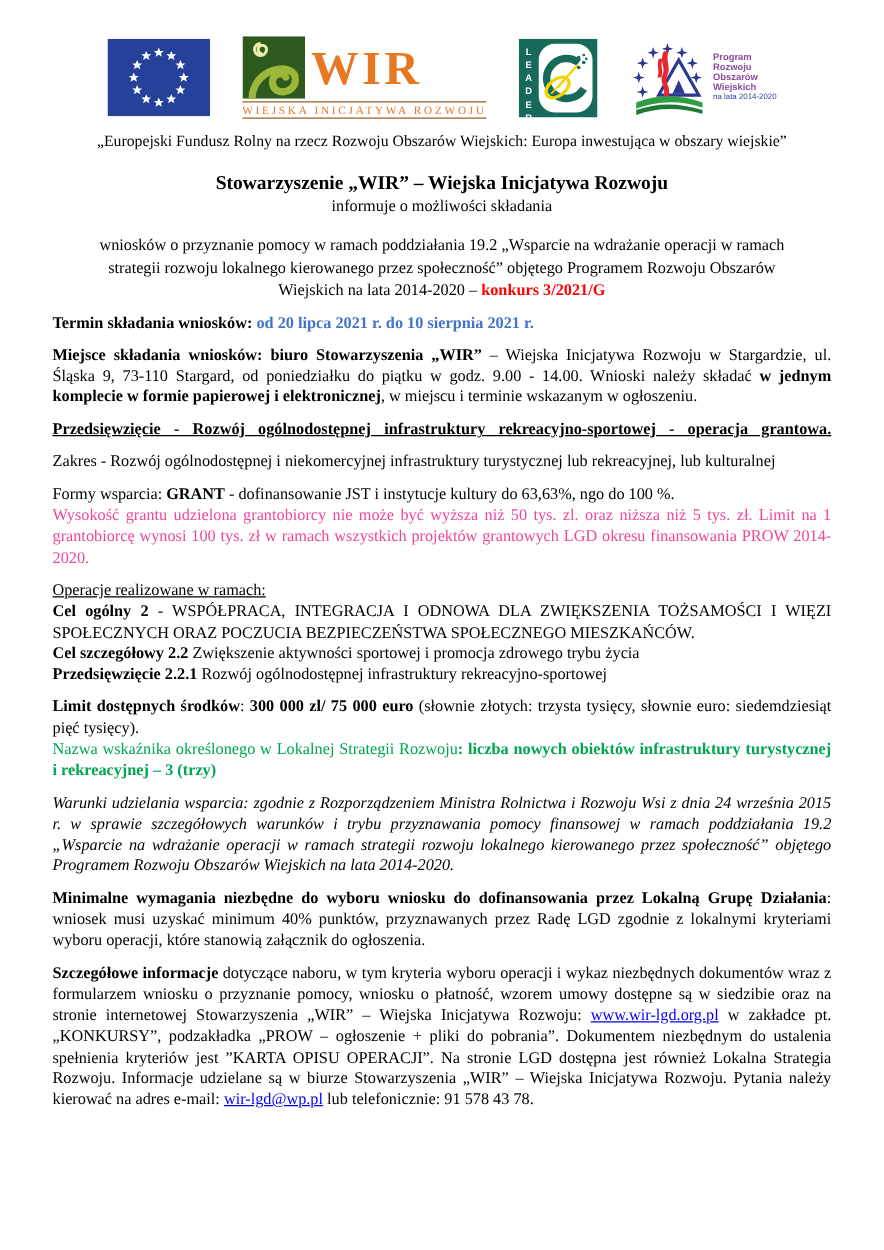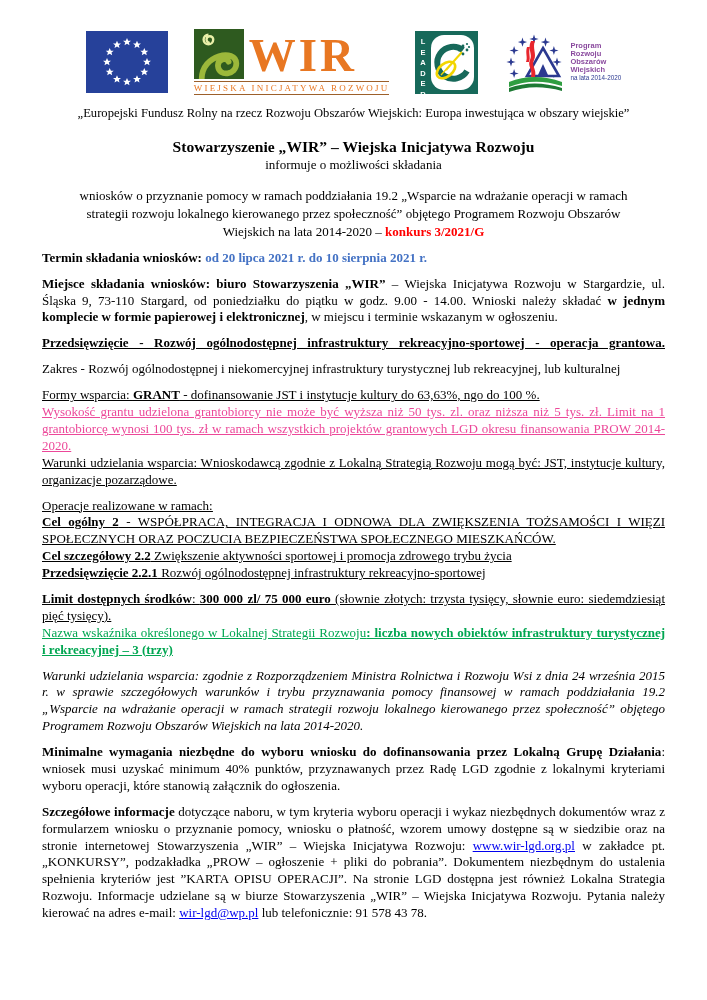--- a/index.html
+++ b/index.html
@@ -6,39 +6,39 @@
   .page{
     position:relative;width:707px;height:1000px;margin:0 auto;box-sizing:border-box;
     padding:28px 42px 16px 42px;background:#fff;overflow:hidden;
     font-family:"Liberation Serif", serif;font-size:13px;color:#000;
   }
   
   .logos{display:flex;align-items:center;justify-content:center;gap:26px;height:68px;margin-bottom:4px;}
   .eu-flag{flex:0 0 auto;}
   .wir-logo{display:flex;flex-direction:column;flex:0 0 auto;}
   .wir-top{display:flex;align-items:flex-end;gap:5px;}
-  .wir-acronym{font-family:"Liberation Serif",serif;font-weight:bold;color:#e87722;font-size:47px;line-height:47px;letter-spacing:3px;}
+  .wir-acronym{font-family:"Liberation Serif",serif;font-weight:bold;color:#e87722;font-size:38px;line-height:47px;letter-spacing:3px;}
   .wir-sub{margin-top:2px;border-top:1.5px solid #9c5f2a;border-bottom:1.5px solid #9c5f2a;
     color:#e87722;font-family:"Liberation Serif",serif;font-size:9px;letter-spacing:2.2px;
     text-align:left;padding:1px 0;white-space:nowrap;}
   .leader-logo{position:relative;width:63px;height:63px;flex:0 0 auto;}
   .leader-text{position:absolute;left:3px;top:6px;writing-mode:vertical-lr;text-orientation:upright;
     color:#fff;font-family:"Liberation Sans",sans-serif;font-size:7.5px;font-weight:bold;letter-spacing:1.5px;}
   .prow-logo{display:flex;align-items:center;gap:4px;flex:0 0 auto;}
   .prow-text{font-family:"Liberation Sans",sans-serif;line-height:1.05;}
   .prow-word{color:#8a4a9e;font-weight:bold;font-size:7.5px;}
   .prow-years{color:#2b3990;font-size:6.3px;margin-top:2px;}
   
   .quote{text-align:center;font-size:12.6px;margin:10px 0 16px;}
   .title{text-align:center;font-size:15.6px;font-weight:bold;margin:17px 0 1px;}
   .subtitle{text-align:center;font-size:13px;margin:0 0 12px;}
   .intro{text-align:center;line-height:1.38;margin:14px 18px 4px;}
   p.body{text-align:justify;line-height:1.30;margin:9px 0;}
   .block{margin:9px 0;}
-  .block p.body{margin:0;text-decoration:underline;}
+  .block p.body{margin:0;}
   .m0{margin:0;}
   .b{font-weight:bold;}
   .u{text-decoration:underline;}
   .i{font-style:italic;}
   .red{color:#ff0000;font-weight:bold;}
   .blue-b{color:#4472c4;font-weight:bold;}
   .blue{color:#ec4899;}
   .green{color:#00a651;}
   .link{color:#0000ee;text-decoration:underline;cursor:pointer;}
   .stretch{text-align:justify;text-align-last:justify;margin:11px 0;}
@@ -143,21 +143,20 @@
 
   <p class="body"><span class="b">Miejsce składania wniosków: biuro  Stowarzyszenia „WIR”</span><span> – Wiejska Inicjatywa Rozwoju w Stargardzie, ul. Śląska 9, 73-110 Stargard, od poniedziałku do piątku w godz. 9.00 - 14.00. Wnioski należy składać </span><span class="b">w jednym komplecie w formie papierowej i elektronicznej</span><span>, w miejscu i terminie wskazanym w ogłoszeniu.</span></p>
 
   <p class="body stretch"><span class="b u">Przedsięwzięcie - Rozwój ogólnodostępnej infrastruktury rekreacyjno-sportowej - operacja grantowa.</span></p>
 
   <p class="body">Zakres - Rozwój ogólnodostępnej i niekomercyjnej infrastruktury turystycznej lub rekreacyjnej, lub kulturalnej</p>
 
   <div class="block">
     <p class="body m0"><span>Formy wsparcia:  </span><span class="b">GRANT</span><span> - dofinansowanie JST i instytucje kultury do 63,63%, ngo do 100 %.</span></p>
     <p class="body m0 blue">Wysokość grantu udzielona grantobiorcy nie może być wyższa niż  50 tys. zl.  oraz niższa niż 5 tys. zł. Limit na 1 grantobiorcę wynosi 100 tys. zł w ramach wszystkich projektów grantowych LGD okresu finansowania PROW 2014-2020.</p>
-    <p class="body m0">Warunki udzielania wsparcia: Wnioskodawcą zgodnie z Lokalną Strategią Rozwoju mogą być: JST, instytucje kultury, organizacje pozarządowe.</p>
   </div>
 
   <div class="block">
     <p class="body m0"><span class="u">Operacje realizowane w ramach:</span></p>
     <p class="body m0"><span class="b">Cel ogólny 2</span><span> - WSPÓŁPRACA, INTEGRACJA I ODNOWA DLA ZWIĘKSZENIA TOŻSAMOŚCI I WIĘZI SPOŁECZNYCH ORAZ POCZUCIA BEZPIECZEŃSTWA SPOŁECZNEGO MIESZKAŃCÓW.</span></p>
     <p class="body m0"><span class="b">Cel szczegółowy 2.2</span><span> Zwiększenie aktywności sportowej i promocja zdrowego trybu życia</span></p>
     <p class="body m0"><span class="b">Przedsięwzięcie 2.2.1</span><span> Rozwój ogólnodostępnej infrastruktury rekreacyjno-sportowej</span></p>
   </div>
 
   <div class="block">

